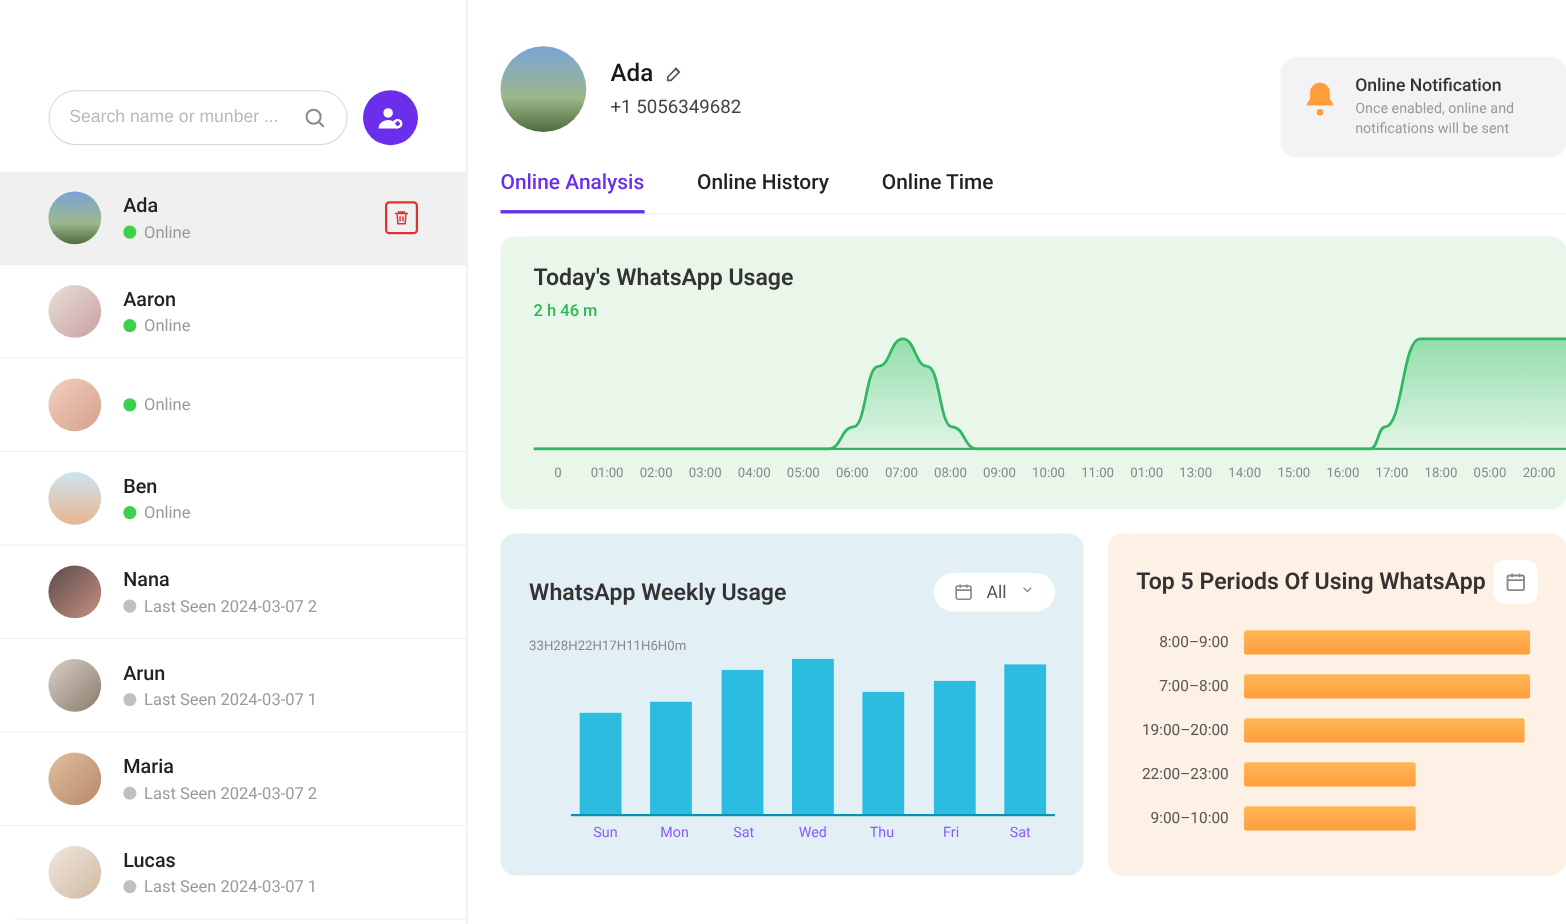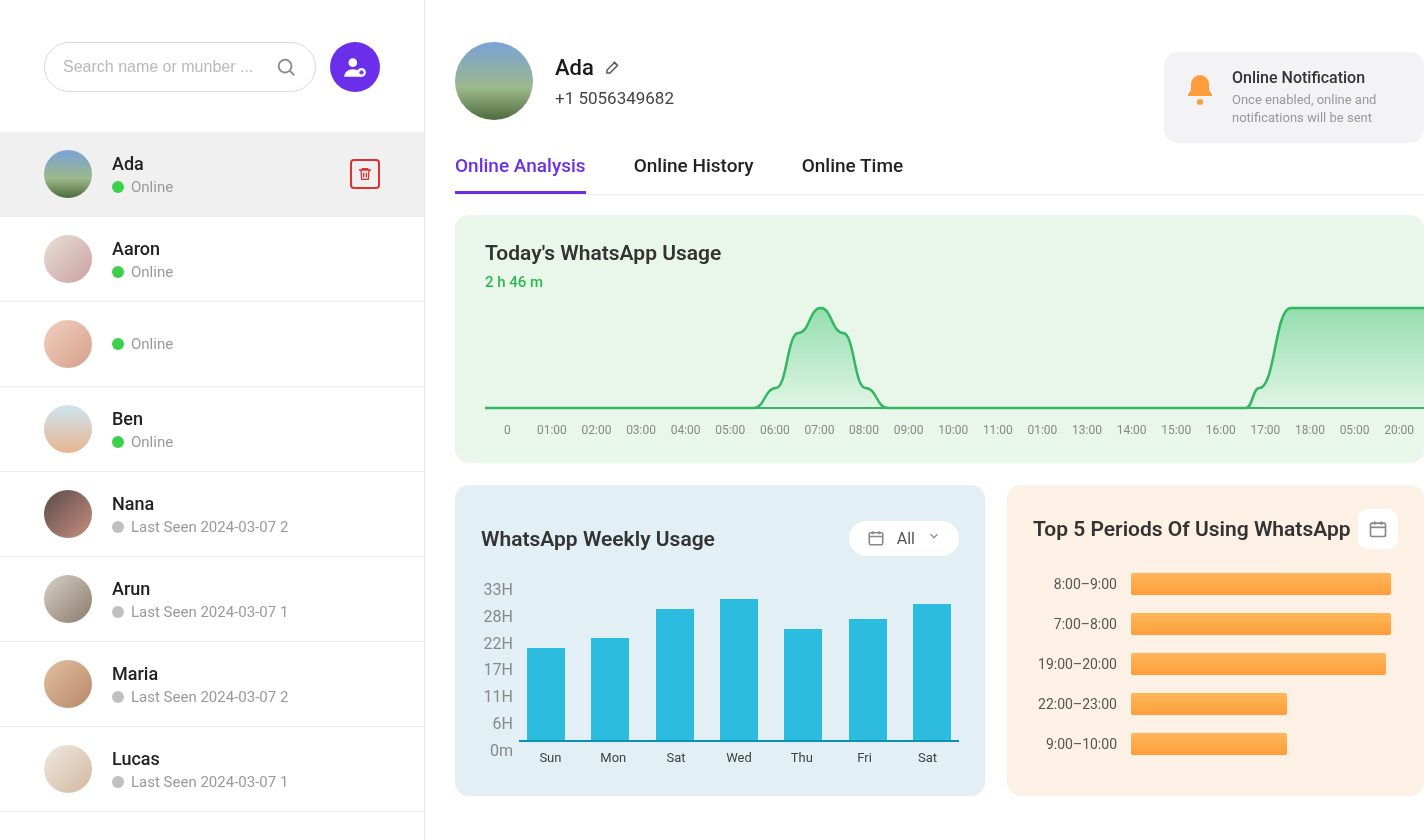--- a/index.html
+++ b/index.html
@@ -1,19 +1,19 @@
 <!DOCTYPE html>
 <html><head>
 <meta charset="utf-8">
 <style>
 * { margin: 0; padding: 0; box-sizing: border-box; }
 body { font-family: -apple-system, BlinkMacSystemFont, 'Segoe UI', Roboto, sans-serif; background: #fff; color: #1a1a1a; width: 1424px; height: 840px; overflow: hidden; border-radius: 30px; }
 .app { display: flex; height: 100%; }
 .sidebar { width: 425px; background: #fff; border-right: 1px solid #e8e8e8; display: flex; flex-direction: column; padding-top: 42px; }
-.search-row { display: flex; align-items: center; padding: 0 44px 40px 44px; gap: 14px; }
+.search-row { display: flex; align-items: center; padding: 0 44px 24px 44px; gap: 14px; margin-top: 40px; }
 .search-box { flex: 1; border: 1px solid #d9d9d9; border-radius: 999px; height: 50px; padding: 0 18px; display: flex; align-items: center; }
 .search-box input { flex: 1; border: none; outline: none; font-size: 16px; color: #333; }
 .search-box input::placeholder { color: #b9b9b9; }
 .add-btn { width: 50px; height: 50px; border-radius: 50%; background: #6b2eea; display: flex; align-items: center; justify-content: center; cursor: pointer; }
 .contacts { flex: 1; overflow-y: auto; }
 .contact { display: flex; align-items: center; padding: 18px 44px; border-bottom: 1px solid #eee; cursor: pointer; position: relative; }
 .contact.selected { background: #f0f0f0; }
 .avatar { width: 48px; height: 48px; border-radius: 50%; background: #ccc; margin-right: 20px; flex-shrink: 0; }
 .av0 { background: linear-gradient(180deg,#7aa3d8 0%, #9cb88a 60%, #4e6b3e 100%); }
 .av1 { background: linear-gradient(135deg,#e8e0d8,#caa0a0); }
@@ -50,25 +50,25 @@
 .green-sub { color: #2db850; font-size: 15px; margin-top: 8px; font-weight: 500; }
 .today-chart { margin-top: 12px; }
 .today-axis { display: flex; font-size: 12px; color: #888; margin-top: 6px; padding-left: 0; gap: 0; }
 .today-axis span { width: 44.6px; text-align: center; flex-shrink: 0; }
 .bottom-row { display: flex; gap: 22px; }
 .card-blue { background: #e2f0f5; border-radius: 14px; padding: 36px 26px; width: 530px; }
 .card-orange { background: #fdf0e4; border-radius: 14px; padding: 24px 26px; flex: 1; position: relative; }
 .card-header { display: flex; align-items: center; justify-content: space-between; margin-bottom: 24px; }
 .dropdown { background: #fff; border-radius: 999px; padding: 8px 18px; display: flex; align-items: flex-start; gap: 12px; font-size: 16px; color: #555; cursor: pointer; }
 .weekly-chart { display: flex; height: 180px; }
-.weekly-y { width: 38px; display: flex; flex-direction: column; justify-content: space-between; text-align: right; font-size: 16px; color: #888; padding-right: 6px; }
+.weekly-y { width: 38px; display: flex; flex-direction: row; justify-content: space-between; text-align: right; font-size: 12px; color: #888; padding-right: 6px; }
 .weekly-bars-wrap { flex: 1; position: relative; }
 .weekly-bars { display: flex; align-items: flex-end; height: 162px; gap: 18px; justify-content: space-around; border-bottom: 2px solid #0891b2; padding: 0 4px; }
 .bar { width: 38px; background: #2cbce0; display: flex; align-items: end; }
-.weekly-x { display: flex; justify-content: space-around; font-size: 13px; color: #404040; margin-top: 8px; gap: 8px; padding: 0 4px; }
+.weekly-x { display: flex; justify-content: space-around; font-size: 13px; color: #8b5cf6; margin-top: 8px; gap: 8px; padding: 0 4px; }
 .weekly-x span { width: 38px; text-align: center; }
 .top5-list { display: flex; flex-direction: column; gap: 18px; margin-top: 6px; }
 .top5-row { display: flex; align-items: center; gap: 14px; }
 .top5-label { width: 84px; text-align: right; font-size: 14px; color: #555; }
 .top5-bar { height: 22px; background: linear-gradient(180deg,#ffb75a,#ff9d3a); border-radius: 2px; }
 .cal-btn { width: 40px; height: 40px; background: #fff; border-radius: 10px; display: flex; align-items: center; justify-content: center; cursor: pointer; }
 </style>
 </head>
 <body>
 

